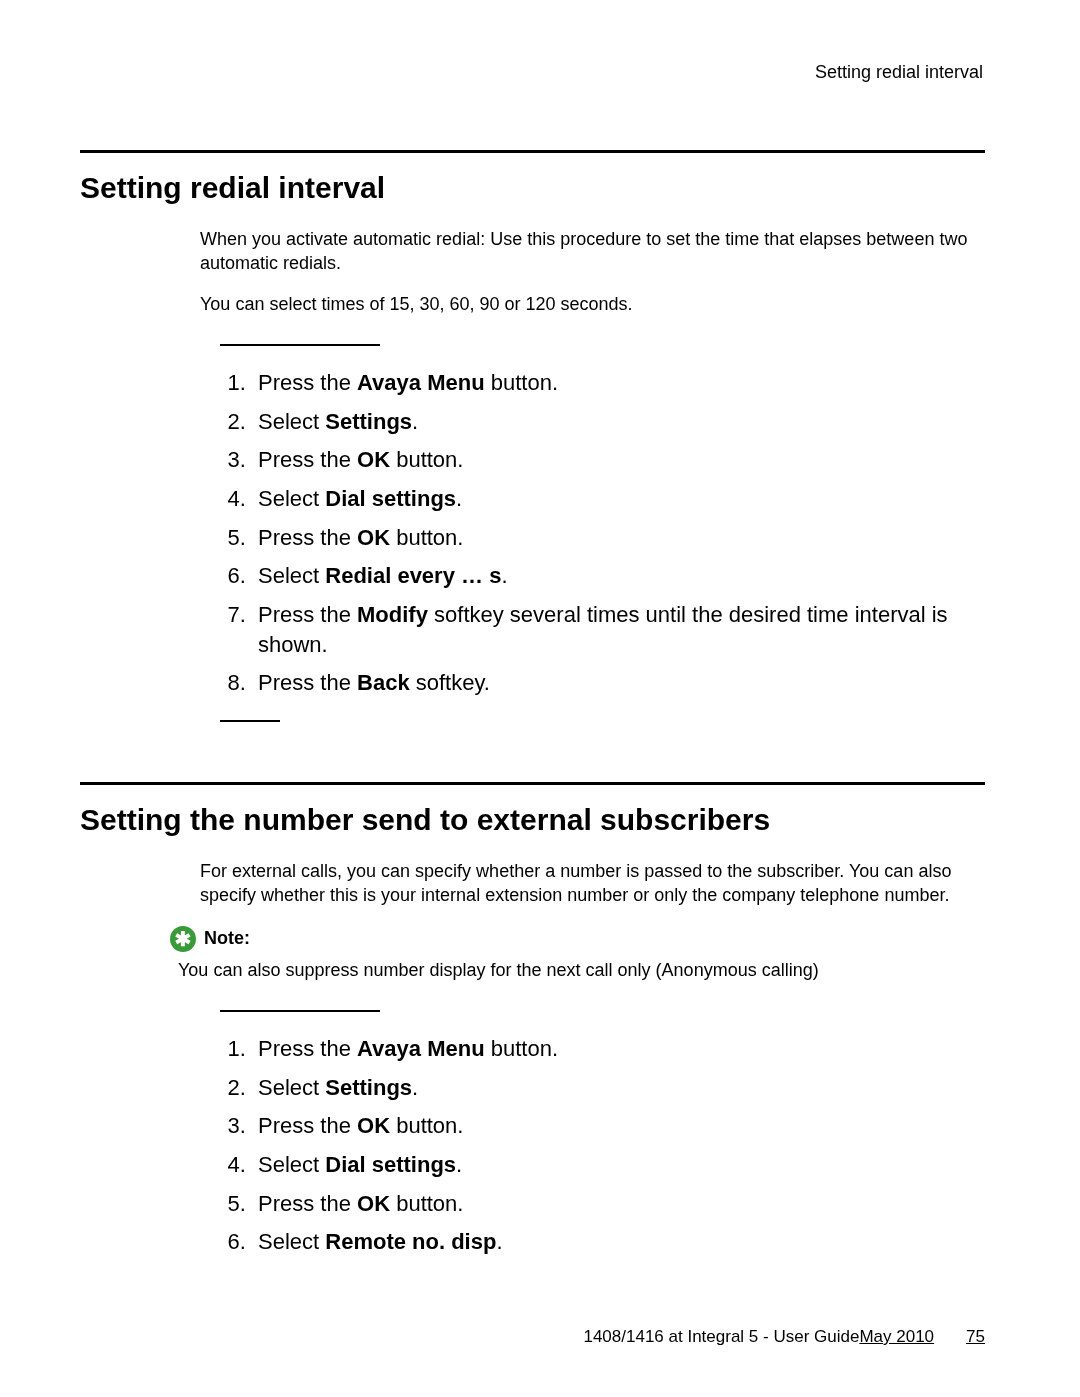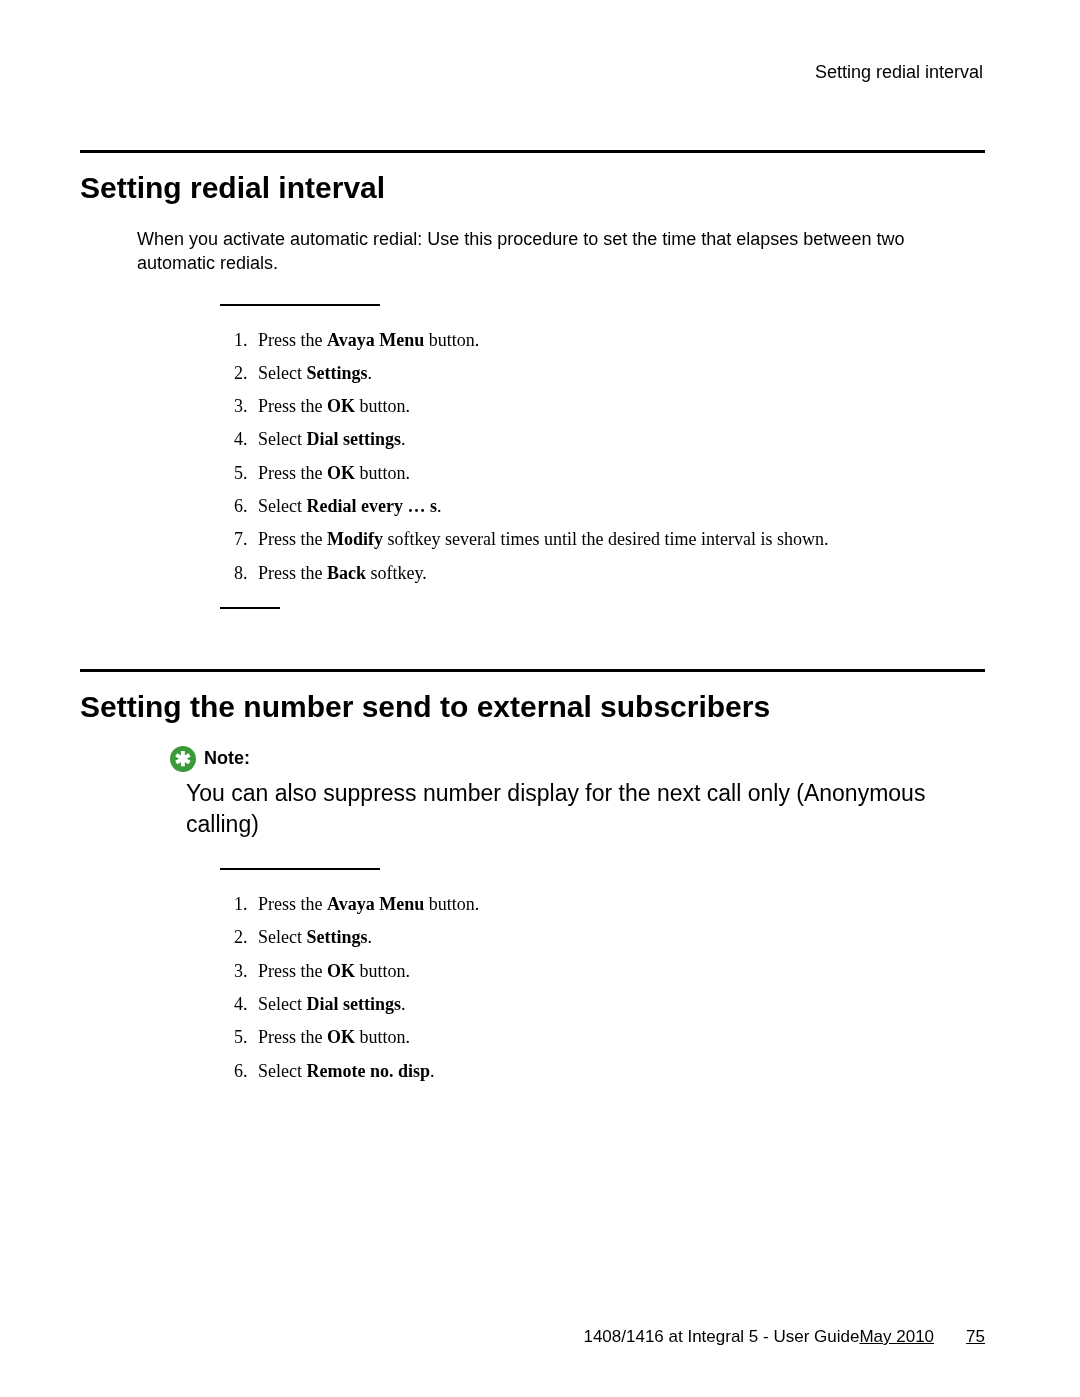--- a/index.html
+++ b/index.html
@@ -24,21 +24,21 @@
     margin-top: 90px;
     margin-bottom: 18px;
   }
   .section-rule.first { margin-top: 90px; }
   h1.section-heading {
     font-size: 30px;
     font-weight: bold;
     margin-bottom: 22px;
   }
   .indent-block {
-    margin-left: 57px;
+    margin-left: 120px;
   }
   .para {
     font-size: 18px;
     line-height: 1.35;
     margin-bottom: 16px;
   }
   .small-hr {
     width: 160px;
     border: none;
     border-top: 2px solid #000;
@@ -48,23 +48,22 @@
   }
   .end-hr {
     width: 60px;
     border: none;
     border-top: 2px solid #000;
     margin-left: 140px;
     margin-top: 22px;
   }
   ol.steps {
     margin-left: 172px;
-    font-size: 18px;
+    font-size: 22px;
     line-height: 1.35;
-    font-family: Liberation Serif, serif;
   }
   ol.steps li {
     margin-bottom: 9px;
     padding-left: 6px;
   }
   ol.steps li .sub {
     display: block;
   }
   b { font-weight: bold; }
   .note-block {
@@ -88,22 +87,22 @@
     justify-content: center;
     font-size: 20px;
     font-weight: bold;
     line-height: 1;
   }
   .note-label {
     font-size: 18px;
     font-weight: bold;
   }
   .note-text {
-    font-size: 23px;
-    margin-left: 16px;
+    font-size: 18px;
+    margin-left: 8px;
     line-height: 1.35;
   }
   .footer {
     position: absolute;
     bottom: 50px;
     left: 80px;
     right: 95px;
     display: flex;
     justify-content: flex-end;
     font-size: 17px;
@@ -114,20 +113,21 @@
 </head>
 <body>
 
 <div class="header-right">Setting redial interval</div>
 
 <hr class="section-rule first">
 <h1 class="section-heading">Setting redial interval</h1>
 
 <div class="indent-block">
   <p class="para">When you activate automatic redial: Use this procedure to set the time that elapses between two automatic redials.</p>
+  <p class="para">You can select times of 15, 30, 60, 90 or 120 seconds.</p>
 </div>
 
 <hr class="small-hr">
 
 <ol class="steps">
   <li><span>Press the </span><b>Avaya Menu</b><span> button.</span></li>
   <li><span>Select </span><b>Settings</b><span>.</span></li>
   <li><span>Press the </span><b>OK</b><span> button.</span></li>
   <li><span>Select </span><b>Dial settings</b><span>.</span></li>
   <li><span>Press the </span><b>OK</b><span> button.</span></li>
@@ -135,20 +135,21 @@
   <li><span>Press the </span><b>Modify</b><span> softkey several times until the desired time interval is shown.</span></li>
   <li><span>Press the </span><b>Back</b><span> softkey.</span></li>
 </ol>
 
 <hr class="end-hr">
 
 <hr class="section-rule sec2-rule">
 <h1 class="section-heading">Setting the number send to external subscribers</h1>
 
 <div class="indent-block">
+  <p class="para">For external calls, you can specify whether a number is passed to the subscriber. You can also specify whether this is your internal extension number or only the company telephone number.</p>
 </div>
 
 <div class="note-block">
   <div class="note-header">
     <span class="note-icon">✱</span>
     <span class="note-label">Note:</span>
   </div>
   <div class="note-text">You can also suppress number display for the next call only (Anonymous calling)</div>
 </div>
 

